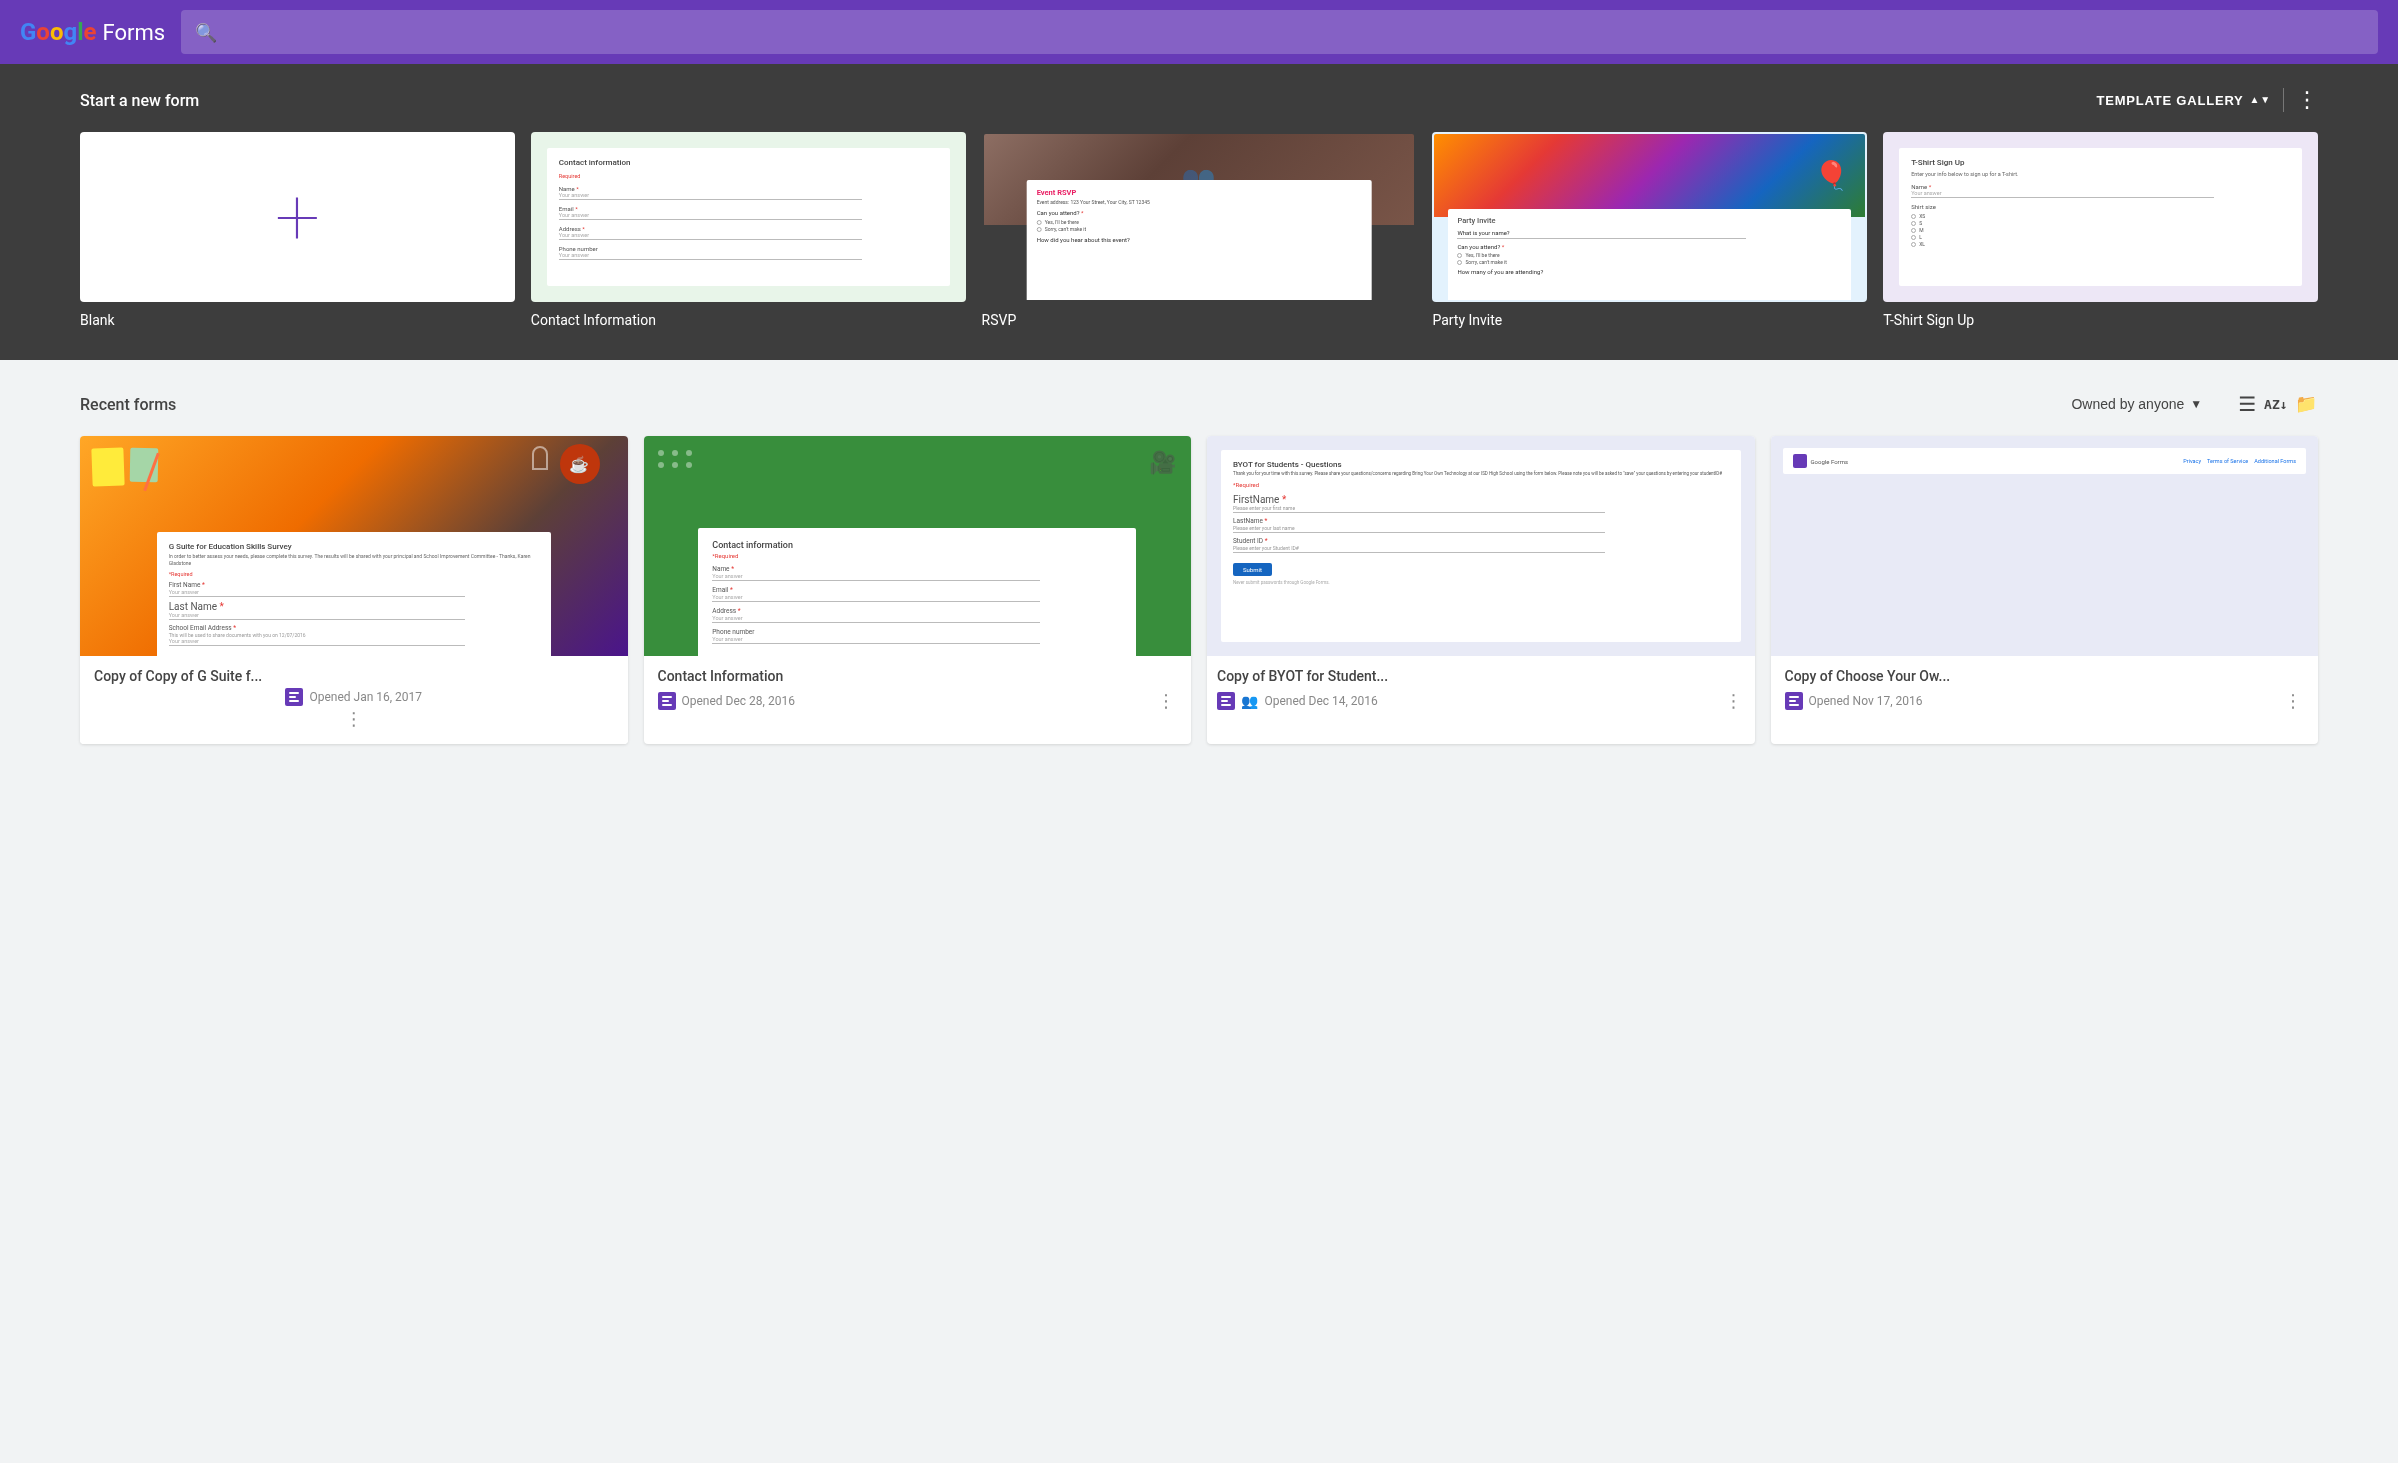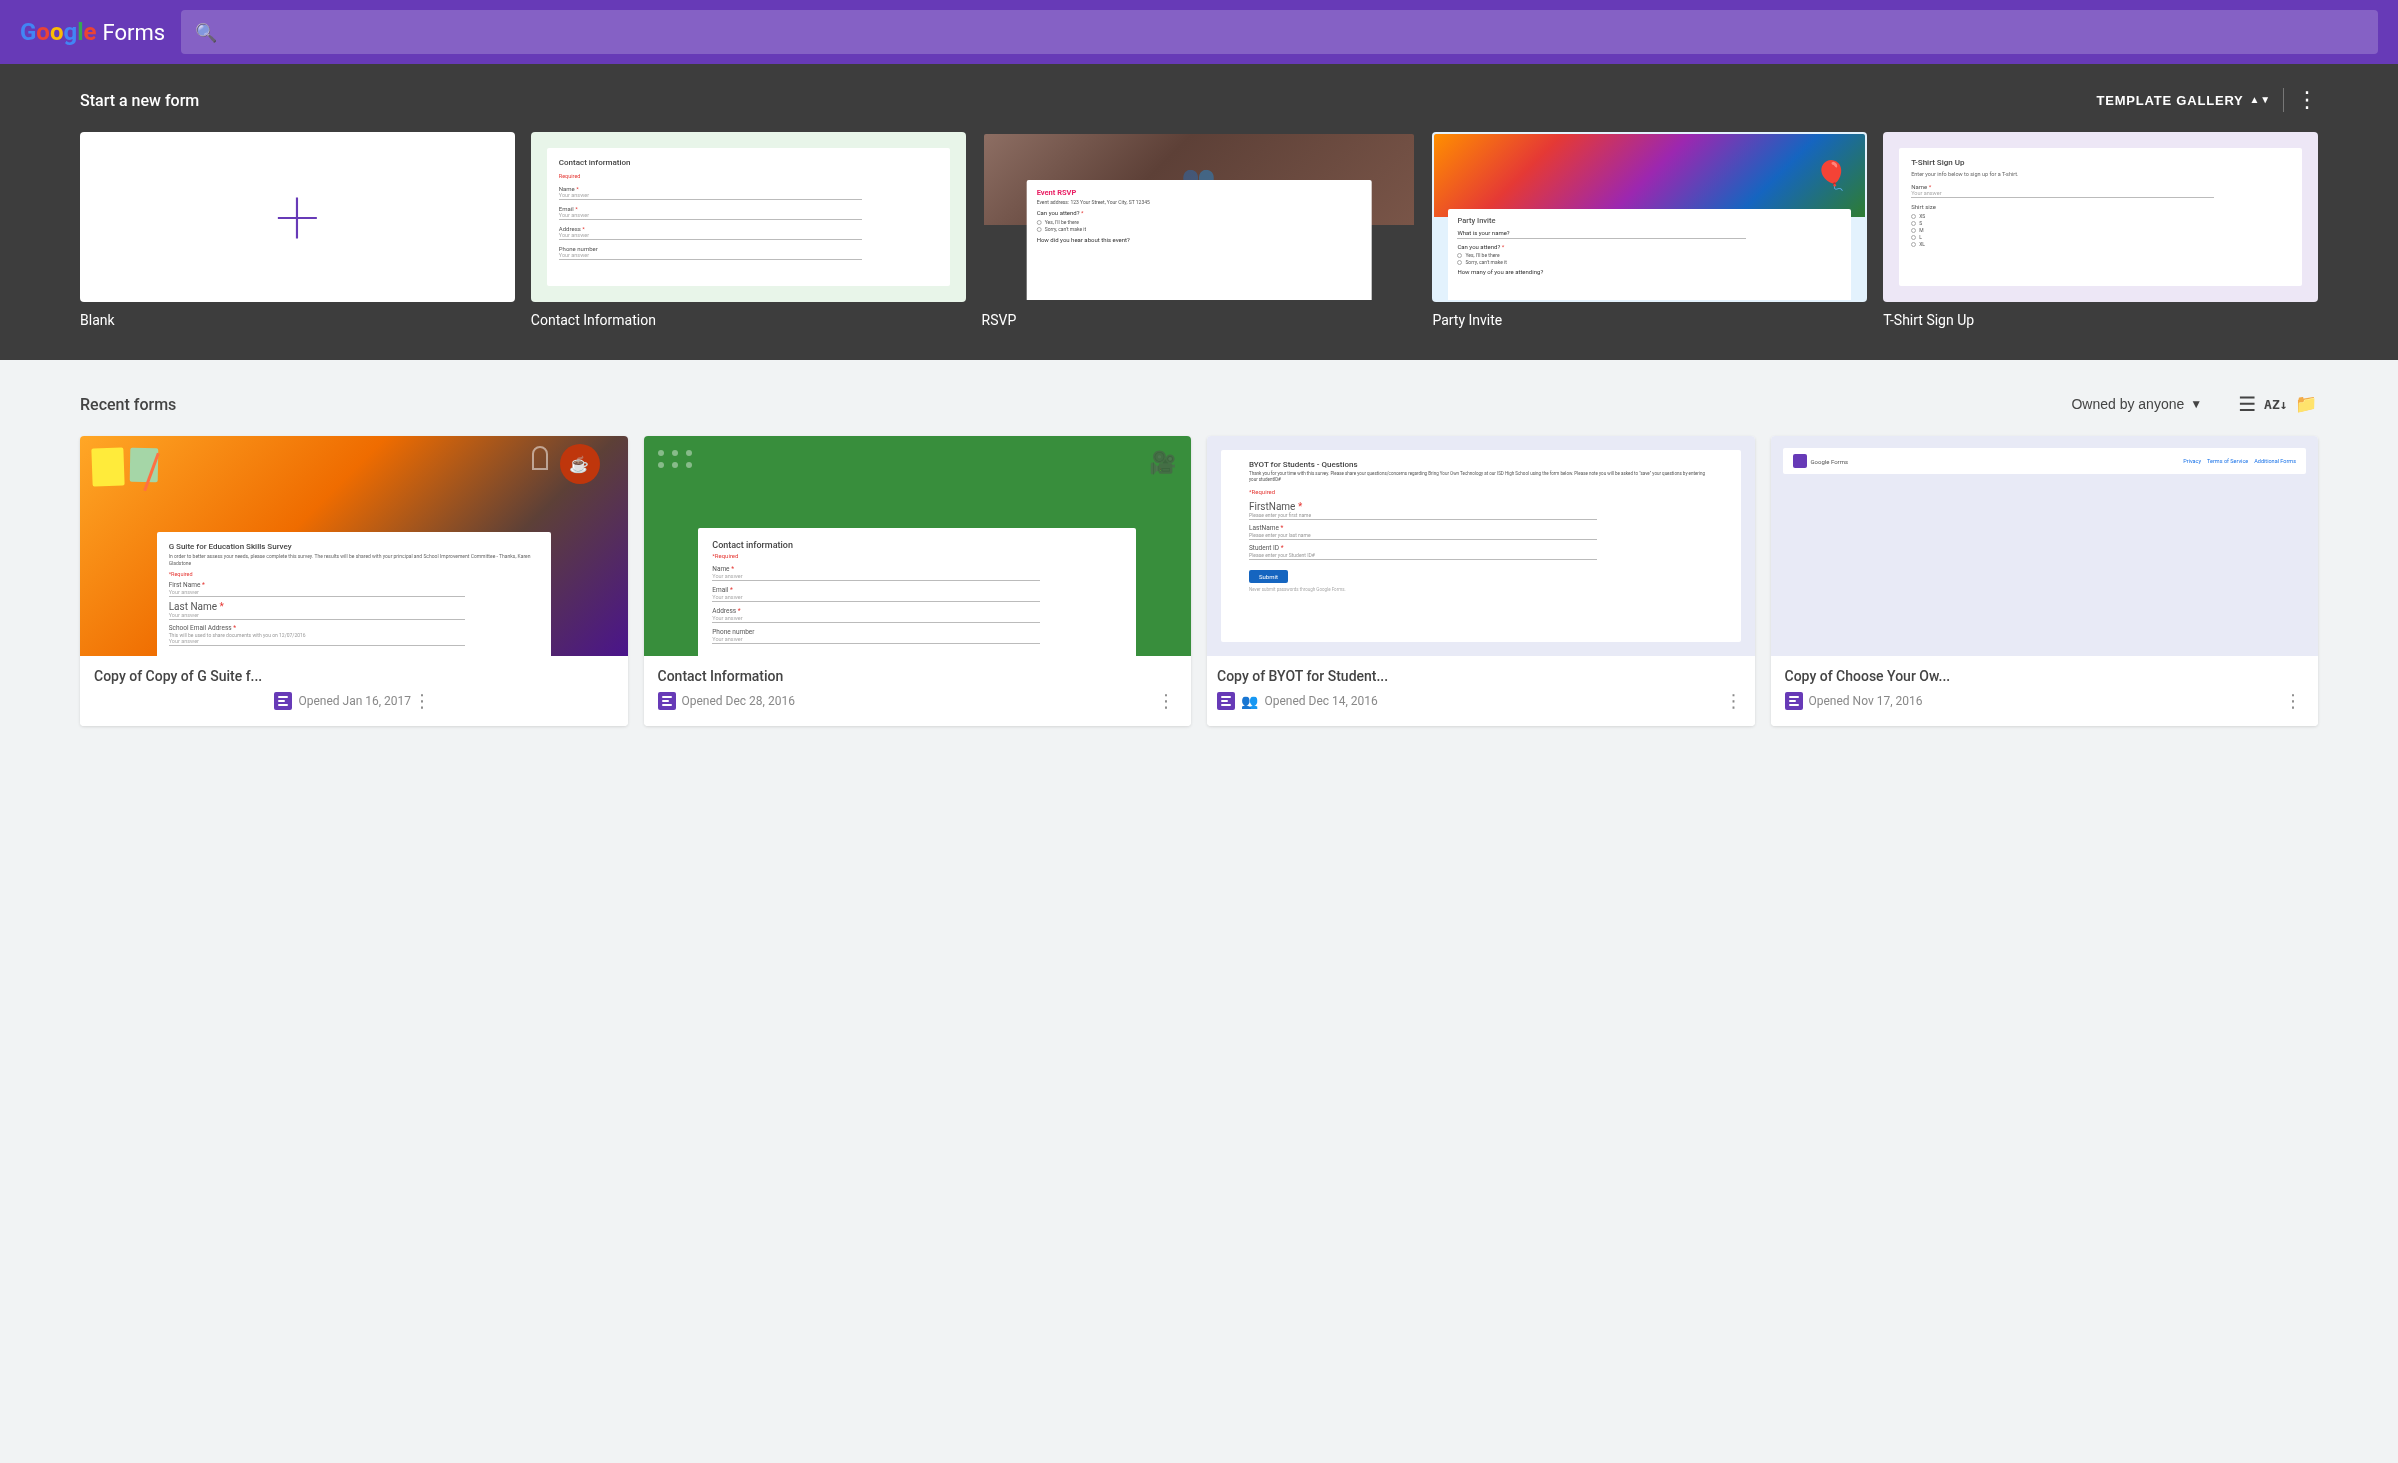--- a/index.html
+++ b/index.html
@@ -214,21 +214,21 @@
           <div>
             <div style="font-size:6.5px; color:#555;">School Email Address <span style="color:#e53935;">*</span></div>
             <div style="font-size:5px; color:#999; line-height:1.3;">This will be used to share documents with you on 12/07/2016</div>
             <div style="font-size:5.5px; color:#aaa;">Your answer</div>
             <div style="height:1px; background:#bbb; width:80%; margin-top:1px;"></div>
           </div>
         </div>
       </div>
       <div style="padding:12px 14px; background:white;">
         <div style="font-size:14px; color:#444; font-weight:500; margin-bottom:4px; white-space:nowrap; overflow:hidden; text-overflow:ellipsis;">Copy of Copy of G Suite f...</div>
-        <div style="display:flex; align-items:center; justify-content:center;">
+        <div style="display:flex; align-items:center; justify-content:flex-start;flex-direction:column;">
           <div style="display:flex; align-items:center; gap:6px; font-size:12px; color:#888;">
             <div style="width:18px; height:18px; background:#673ab7; border-radius:2px; display:flex; align-items:center; justify-content:center;">
               <div style="display:flex; flex-direction:column; gap:2px; padding:2px;">
                 <div style="height:2px; background:white; border-radius:1px; width:10px;"></div>
                 <div style="height:2px; background:white; border-radius:1px; width:7px;"></div>
                 <div style="height:2px; background:white; border-radius:1px; width:10px;"></div>
               </div>
             </div>
             <span>Opened  Jan 16, 2017</span>
           </div>
@@ -289,21 +289,21 @@
             </div>
             <span>Opened  Dec 28, 2016</span>
           </div>
           <button style="background:none; border:none; cursor:pointer; color:#888; font-size:18px; padding:2px;">⋮</button>
         </div>
       </div>
     </div>
 
     <div style="background:white; border-radius:4px; overflow:hidden; cursor:pointer; box-shadow:0 1px 3px rgba(0,0,0,0.12);">
       <div style="height:220px; background:#e8eaf6; padding:14px; overflow:hidden;">
-        <div style="background:white; height:100%; padding:10px 28px; border-radius:2px; overflow:hidden;">
+        <div style="background:white; height:100%; padding:10px 12px; border-radius:2px; overflow:hidden;">
           <div style="font-size:8px; color:#444; font-weight:500; margin-bottom:2px;">BYOT for Students - Questions</div>
           <div style="font-size:4.5px; color:#555; margin-bottom:4px; line-height:1.4;">Thank you for your time with this survey. Please share your questions/concerns regarding Bring Your Own Technology at our ISD High School using the form below. Please note you will be asked to "save" your questions by entering your studentID#</div>
           <div style="font-size:6px; color:#e53935; margin-bottom:6px;">*Required</div>
           <div style="margin-bottom:4px;">
             <div style="font-size:10px; color:#555;">FirstName <span style="color:#e53935;">*</span></div>
             <div style="font-size:5px; color:#999;">Please enter your first name</div>
             <div style="height:1px; background:#bbb; width:75%; margin-top:1px;"></div>
           </div>
           <div style="margin-bottom:4px;">
             <div style="font-size:6.5px; color:#555;">LastName <span style="color:#e53935;">*</span></div>

